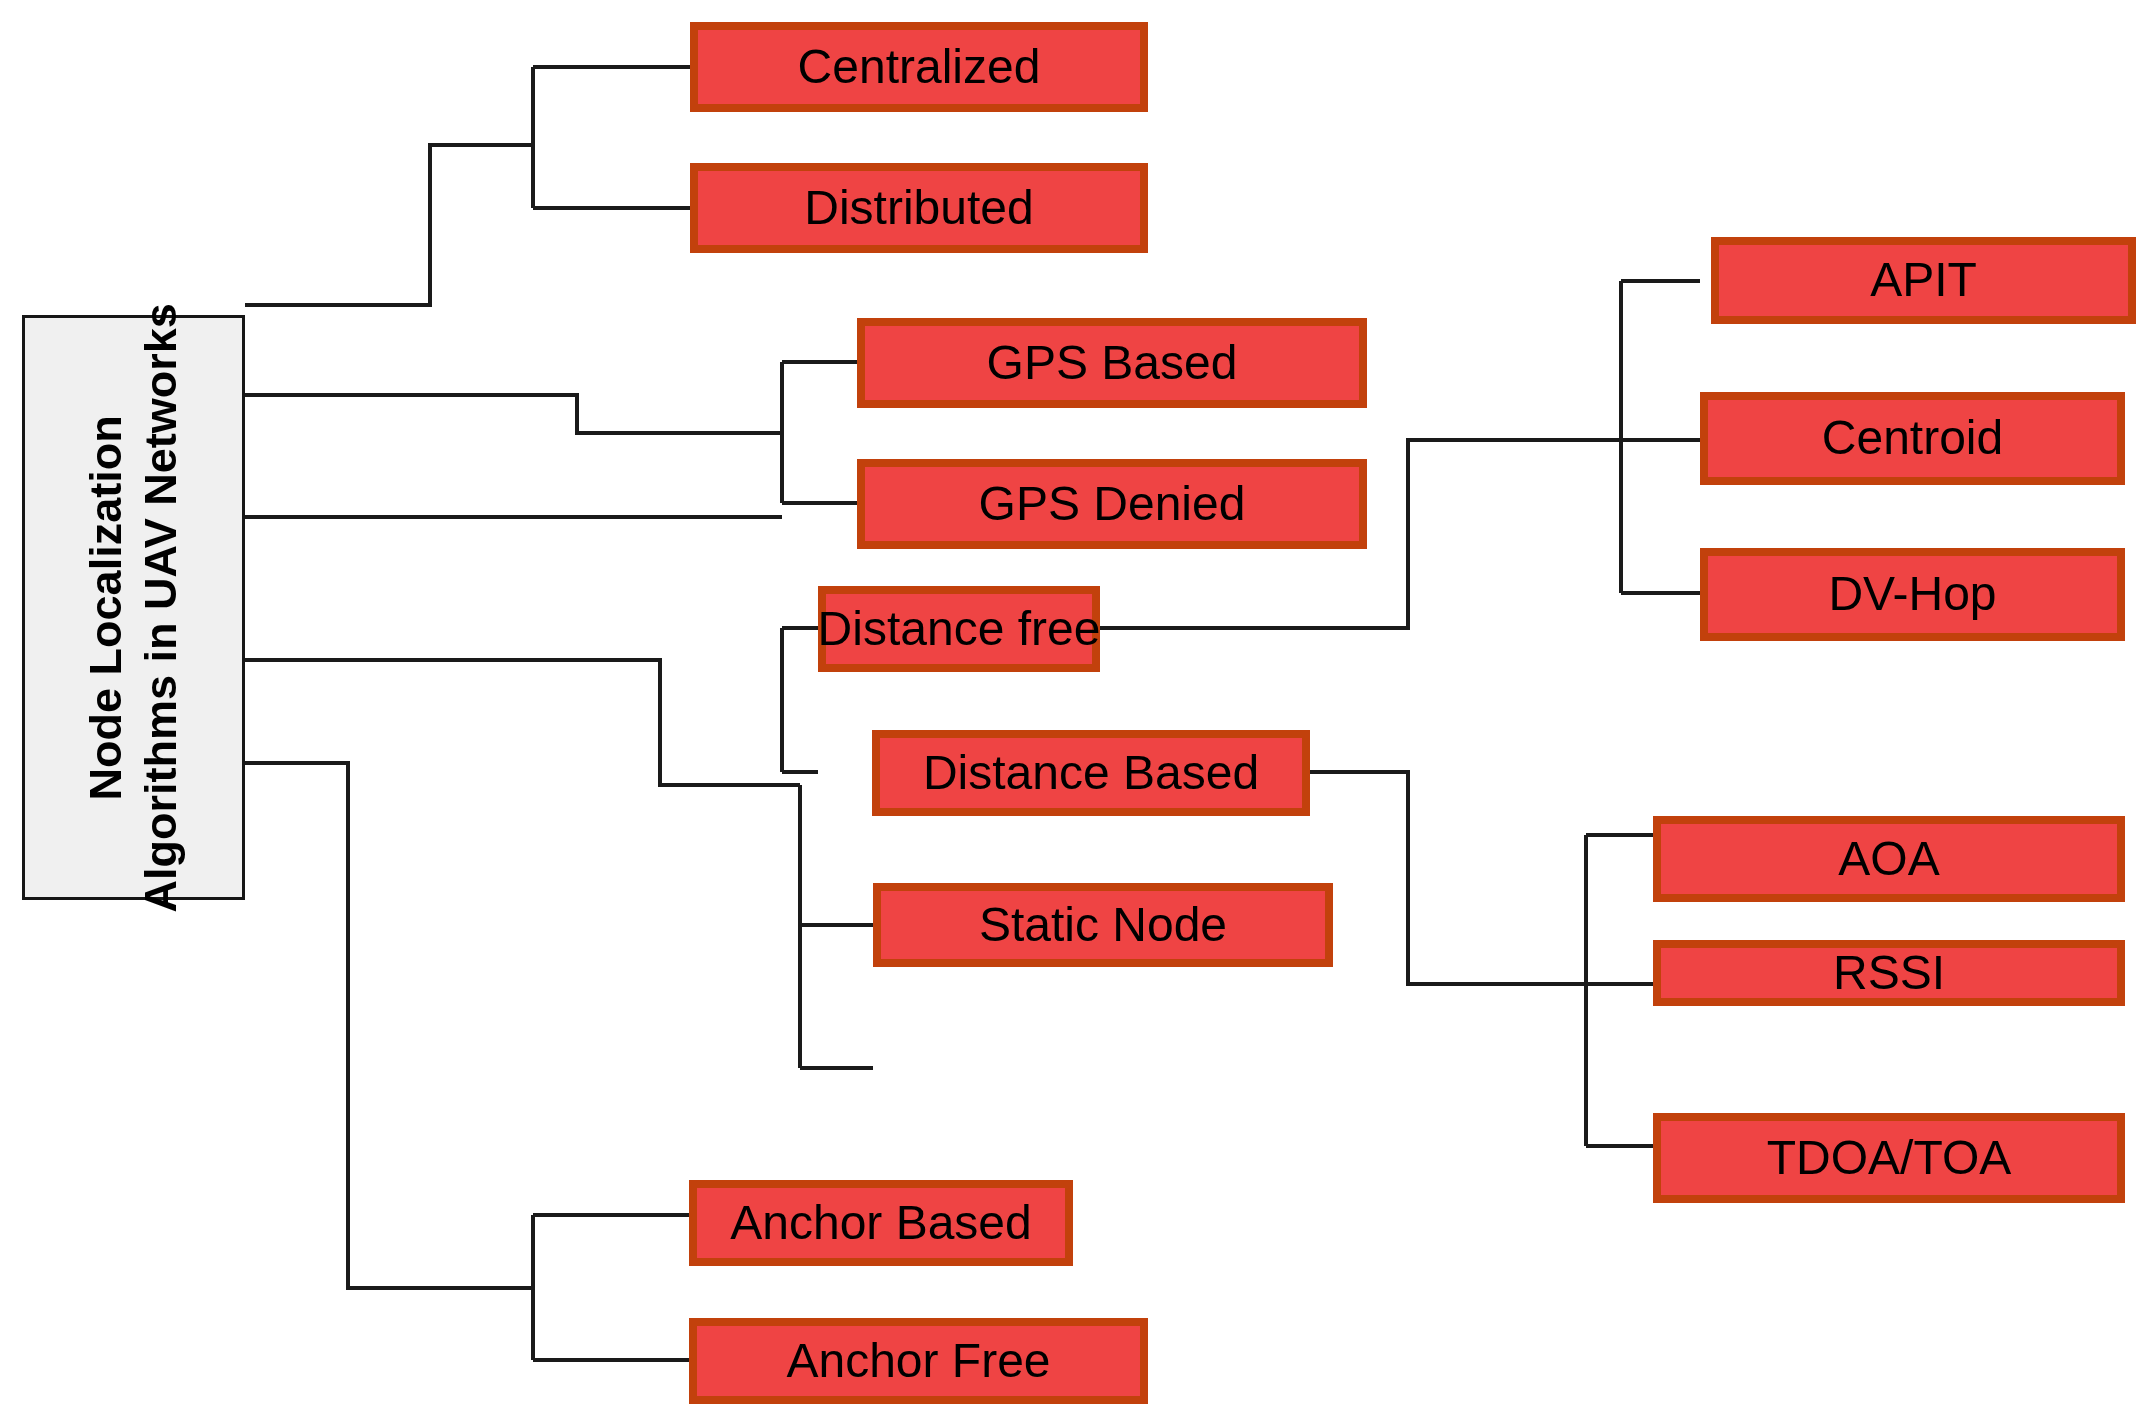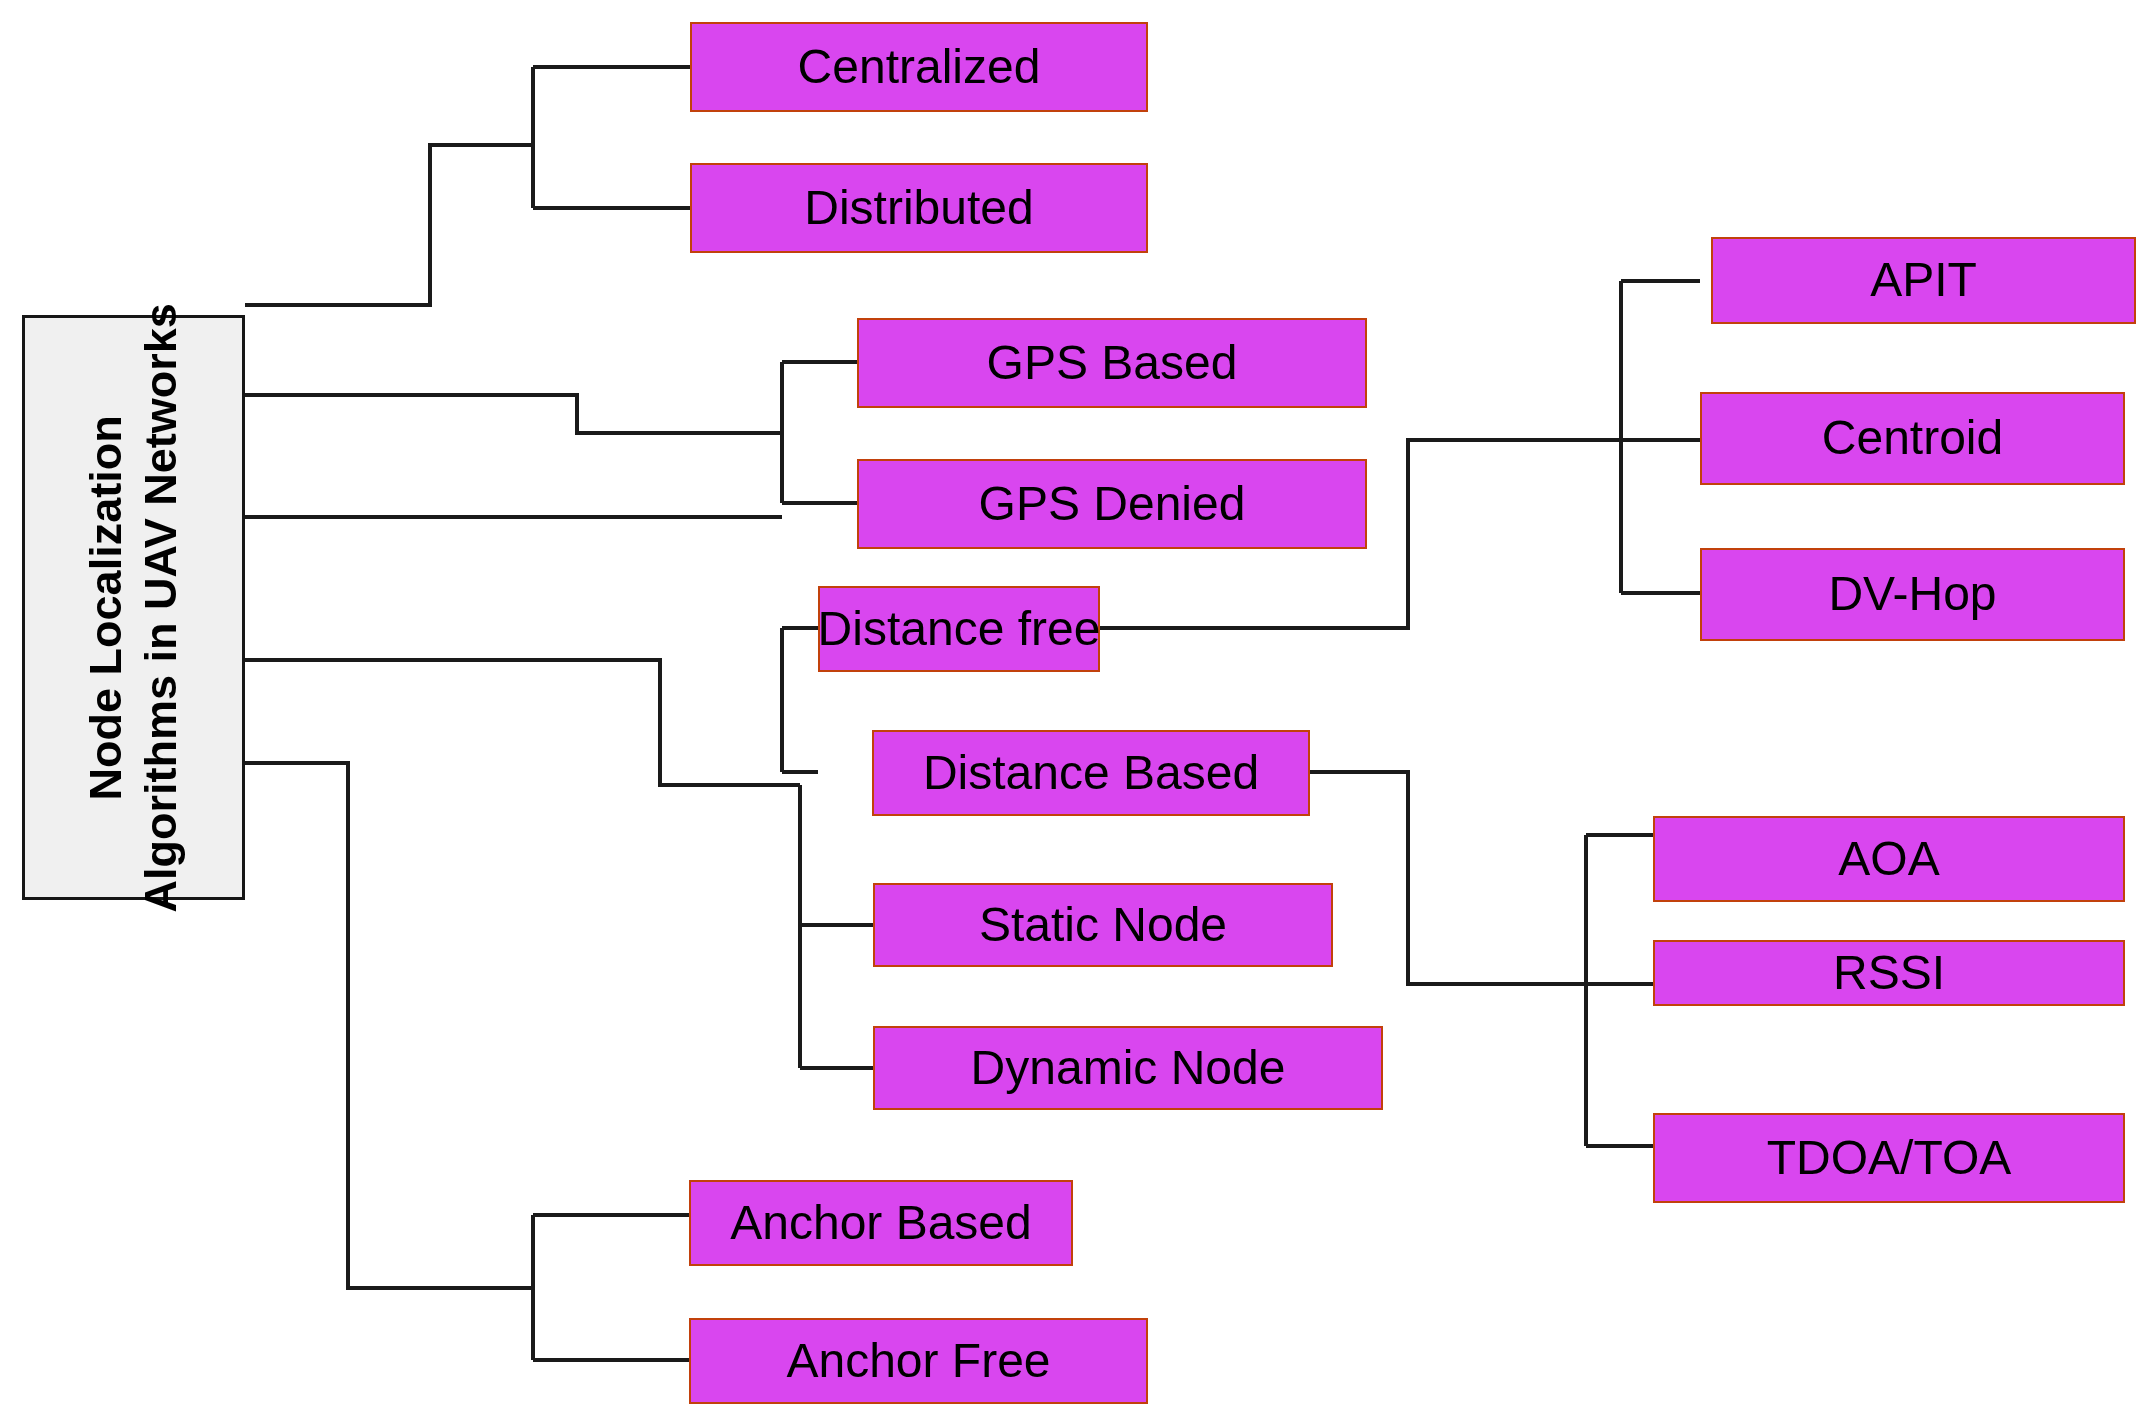--- a/index.html
+++ b/index.html
@@ -19,22 +19,22 @@
     position: absolute;
     left: 0;
     top: 0;
     width: 2156px;
     height: 1428px;
     pointer-events: none;
   }
   .node {
     position: absolute;
     box-sizing: border-box;
-    background: #d946ef;
-    border: 2px solid #c2410c;
+    background: #ef4444;
+    border: 8px solid #c2410c;
     display: flex;
     align-items: center;
     justify-content: center;
     color: #000000;
     line-height: 1.05;
     text-align: center;
     font-weight: 400;
   }
   .node span {
     display: block;
@@ -126,23 +126,20 @@
     <span>Distance free</span>
   </div>
   <div class="node" style="left:872px; top:586px; width:228px; height:86px; font-size:48px; background:transparent; border:none;"></div>
   <div class="node" style="left:872px; top:730px; width:438px; height:86px; font-size:48px;">
     <span>Distance Based</span>
   </div>
 
   <div class="node" style="left:873px; top:883px; width:460px; height:84px; font-size:48px;">
     <span>Static Node</span>
   </div>
-  <div class="node" style="left:873px; top:1026px; width:510px; height:84px; font-size:48px;">
-    <span>Dynamic Node</span>
-  </div>
 
   <div class="node" style="left:689px; top:1172px; width:384px; height:86px; font-size:48px;margin-top:8px;">
     <span>Anchor Based</span>
   </div>
   <div class="node" style="left:689px; top:1318px; width:459px; height:86px; font-size:48px;">
     <span>Anchor Free</span>
   </div>
 
   <div class="node" style="left:1700px; top:237px; width:425px; height:87px; font-size:48px;margin-left:11px;">
     <span>APIT</span>

